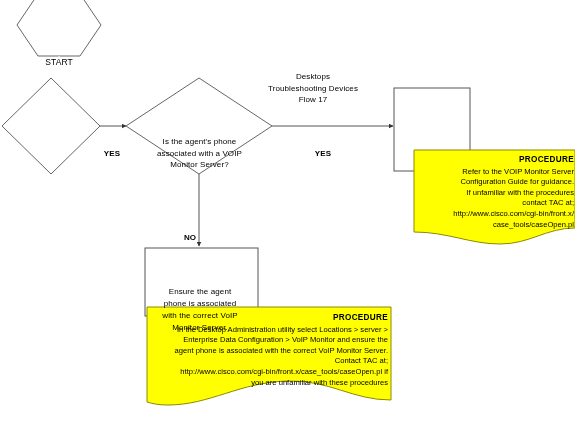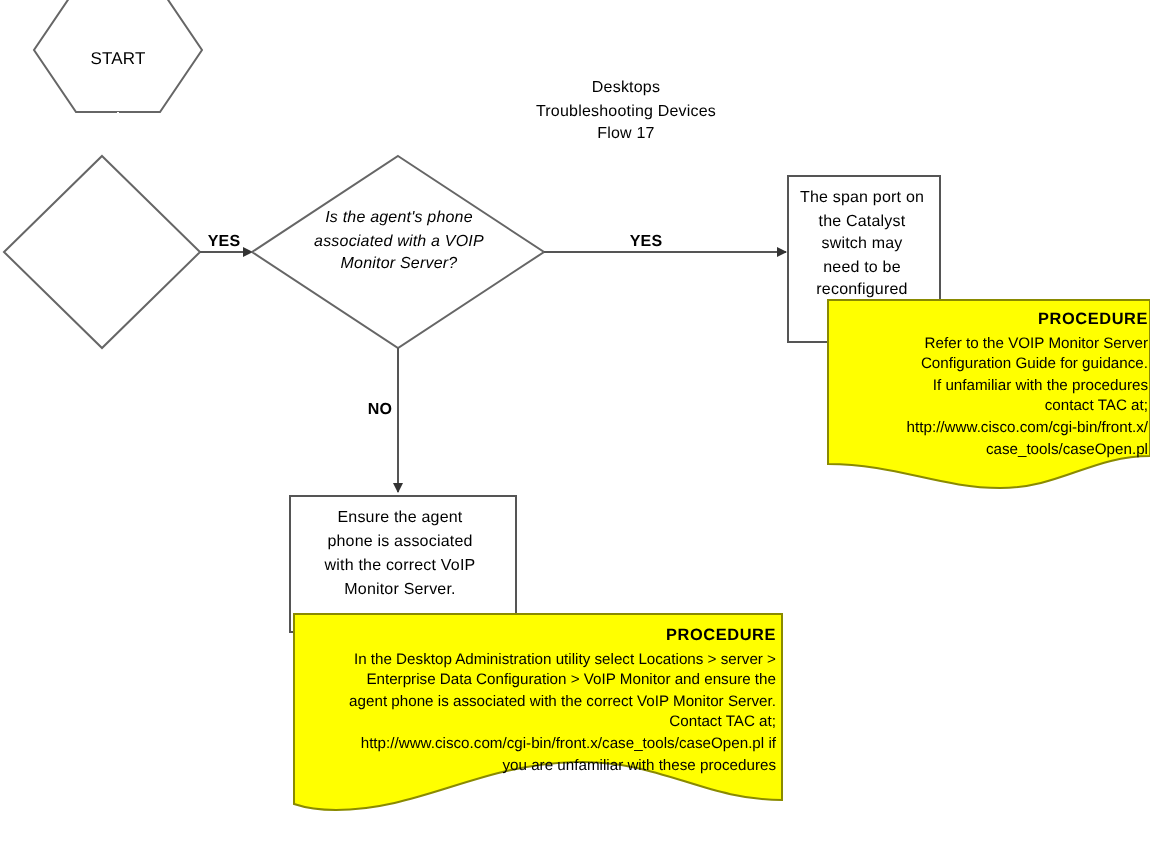--- a/index.html
+++ b/index.html
@@ -28,20 +28,21 @@
 
   
   .txt {
     position: absolute;
     color: #000000;
     text-align: center;
     line-height: 11px;
     font-size: 8px;
     letter-spacing: 0.1px;
     white-space: pre-line;
+    margin-top: 33px;
   }
 
   .title-block {
     left: 243px;
     top: 38px;
     width: 140px;
     font-size: 8px;
     line-height: 11.5px;
   }
 
@@ -57,21 +58,20 @@
     top: 97px;
     width: 95px;
     line-height: 11px;
   }
 
   .diamond2-label {
     left: 141px;
     top: 103px;
     width: 117px;
     line-height: 11.5px;
-    font-style: italic;
   }
 
   .box-span-label {
     left: 396px;
     top: 93px;
     width: 70px;
     line-height: 11.5px;
   }
 
   .box-ensure-label {
@@ -161,25 +161,20 @@
 Troubleshooting Devices
 Flow 17</div>
 
   <div class="txt start-label">START</div>
 
 
   <div class="txt diamond2-label">Is the agent's phone
 associated with a VOIP
 Monitor Server?</div>
 
-  <div class="txt box-span-label">The span port on
-the Catalyst
-switch may
-need to be
-reconfigured</div>
 
   <div class="txt box-ensure-label">Ensure the agent
 phone is associated
 with the correct VoIP
 Monitor Server.</div>
 
   <div class="txt edge-label label-yes1">YES</div>
 
   <div class="txt edge-label label-yes2">YES</div>
 

